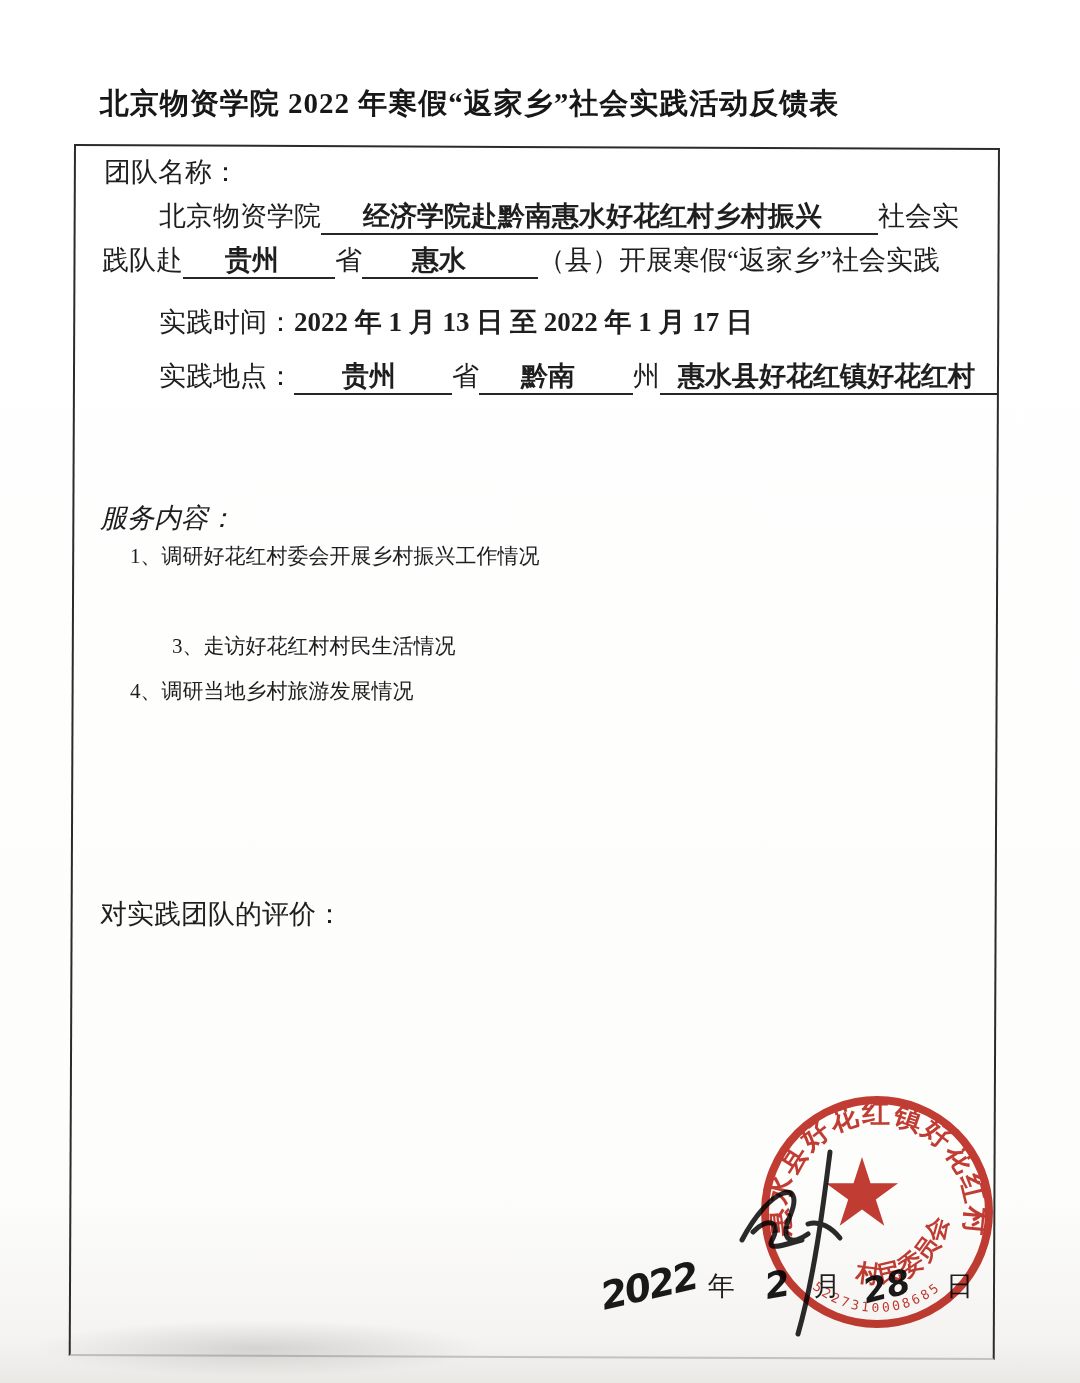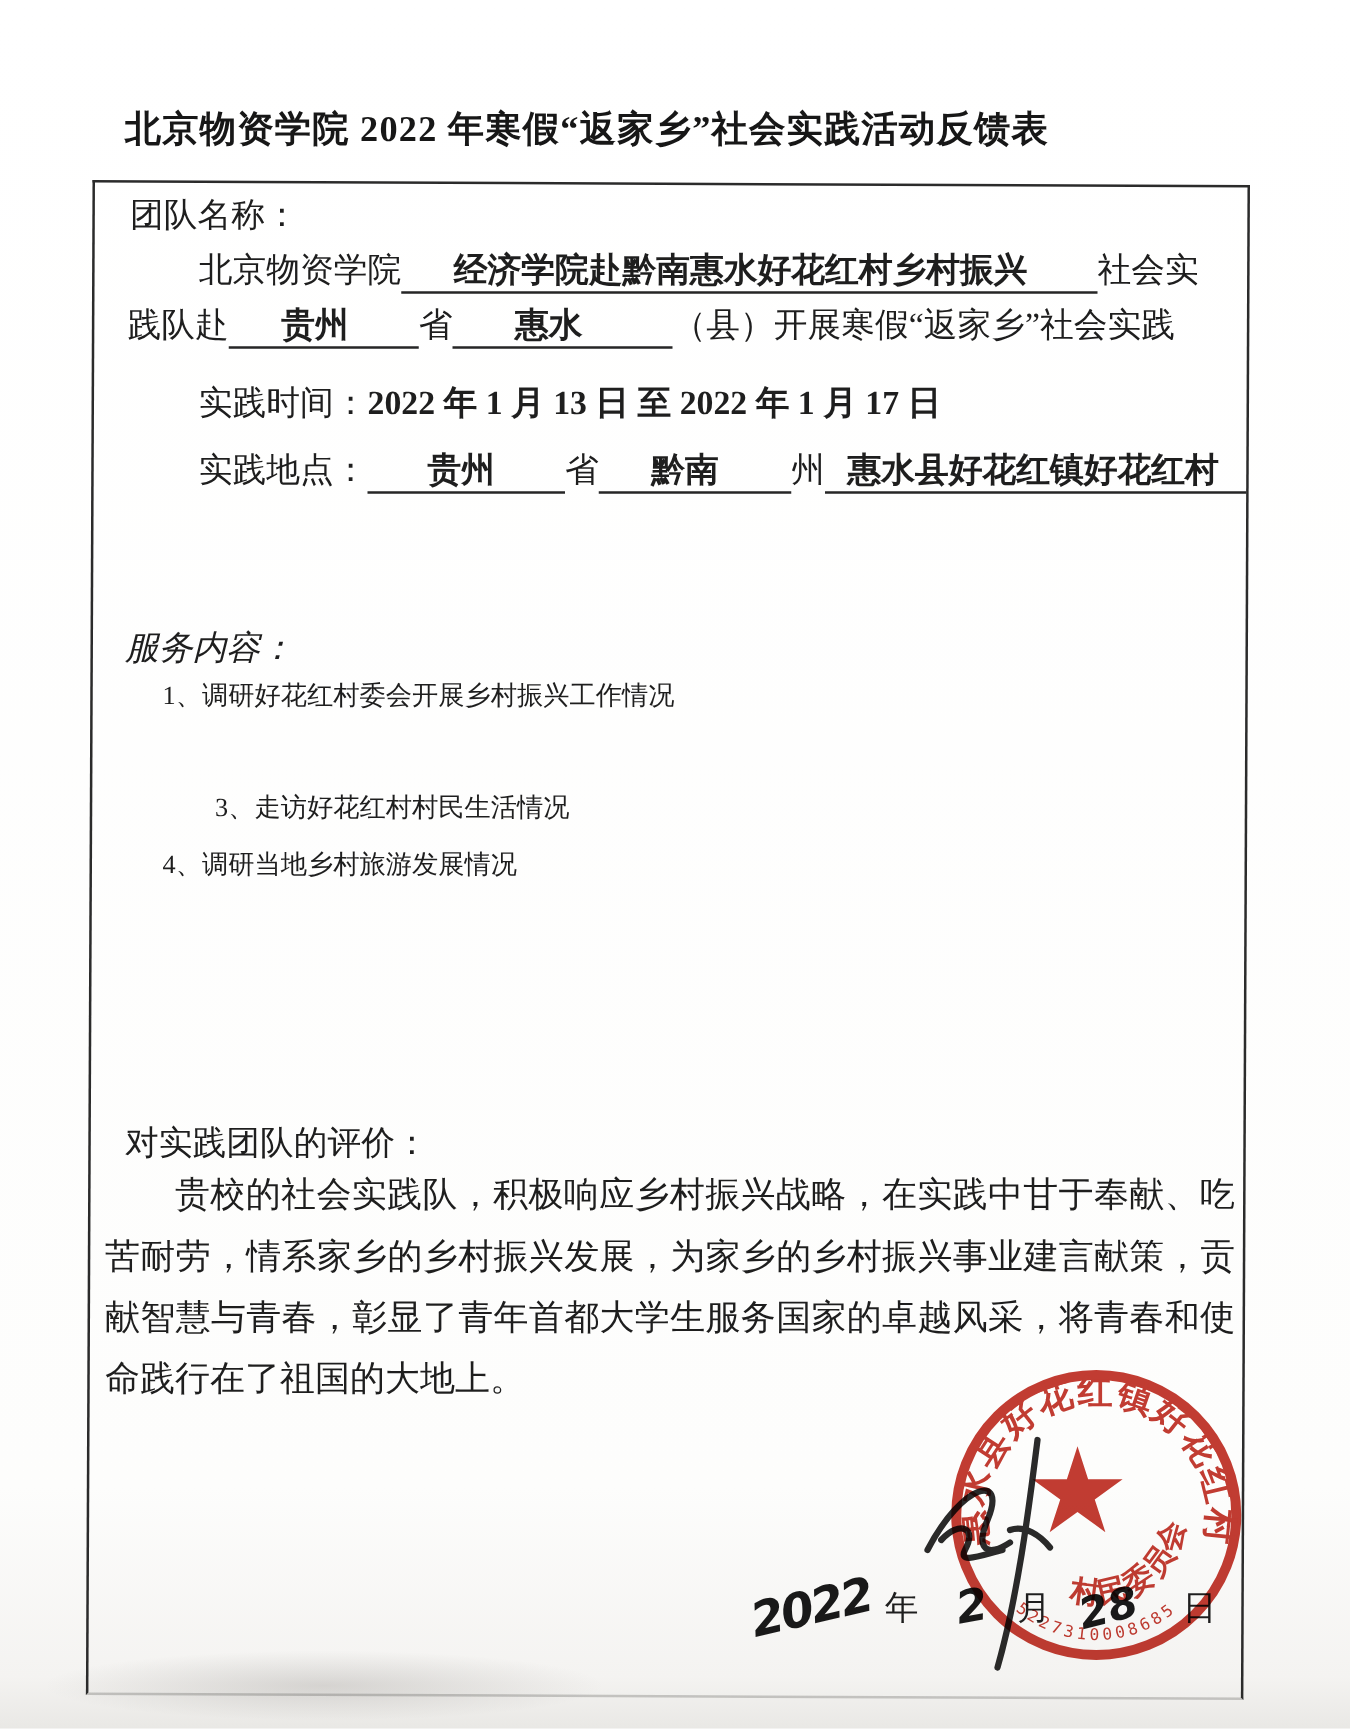--- a/index.html
+++ b/index.html
@@ -70,21 +70,20 @@
     <span>实践地点：</span><span class="fill" style="padding-left:48px;padding-right:56px;">贵州</span><span>省</span><span class="fill" style="padding-left:42px;padding-right:58px;">黔南</span><span>州</span><span class="fill" style="padding-left:18px;padding-right:22px;">惠水县好花红镇好花红村</span>
   </div>
 
 
   <div class="abs txt" style="left:86px;top:498px;font-style:italic;">服务内容：</div>
   <div class="abs list-item" style="left:130px;top:536px;">1、调研好花红村委会开展乡村振兴工作情况</div>
   <div class="abs list-item" style="left:130px;top:626px;margin-left:42px;">3、走访好花红村村民生活情况</div>
   <div class="abs list-item" style="left:130px;top:671px;">4、调研当地乡村旅游发展情况</div>
 
   <div class="abs txt" style="left:86px;top:894px;">对实践团队的评价：</div>
-  <div class="abs para" style="left:84px;top:932px;width:904px;">贵校的社会实践队，积极响应乡村振兴战略，在实践中甘于奉献、吃苦耐劳，情系家乡的乡村振兴发展，为家乡的乡村振兴事业建言献策，贡献智慧与青春，彰显了青年首都大学生服务国家的卓越风采，将青春和使命践行在了祖国的大地上。</div>
 
 
   <div class="abs txt" style="left:586px;top:1262px;">
     <span class="hand" style="font-size:38px;transform:rotate(-13deg);letter-spacing:-2px;position:relative;top:4px;">2022</span><span style="margin-left:10px;">年</span><span class="hand" style="font-size:36px;transform:rotate(-10deg);margin-left:30px;position:relative;top:2px;">2</span><span style="margin-left:24px;">月</span><span class="hand" style="font-size:34px;transform:rotate(-14deg);margin-left:22px;position:relative;top:3px;">28</span><span style="margin-left:36px;">日</span>
   </div>
 
   <svg class="abs stamp" style="left:757px;top:1092px;" width="240" height="240" viewBox="0 0 240 240" aria-hidden="true">
     <defs>
       <path id="arcTop" d="M 35.4 150.8 A 90 90 0 1 1 204.6 150.8" fill="none"></path>
       <path id="arcBottom" d="M 101.9 187.6 A 70 70 0 0 0 189.3 129.7" fill="none"></path>

